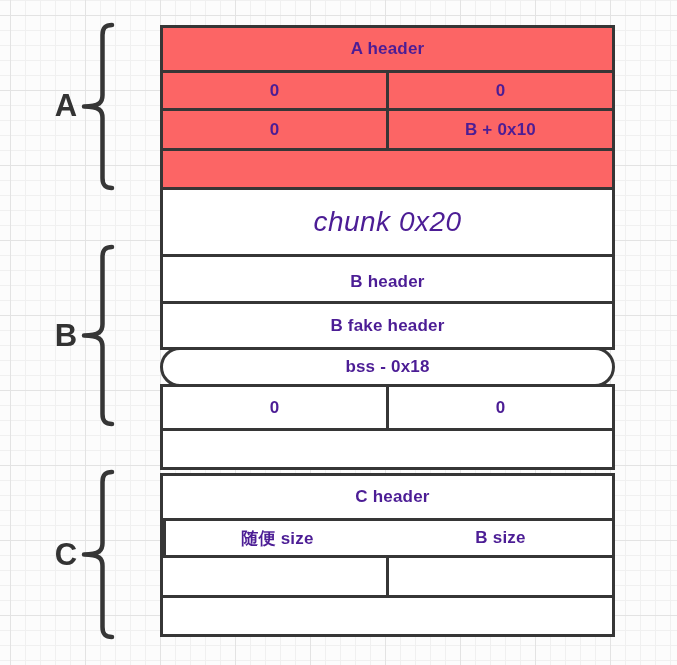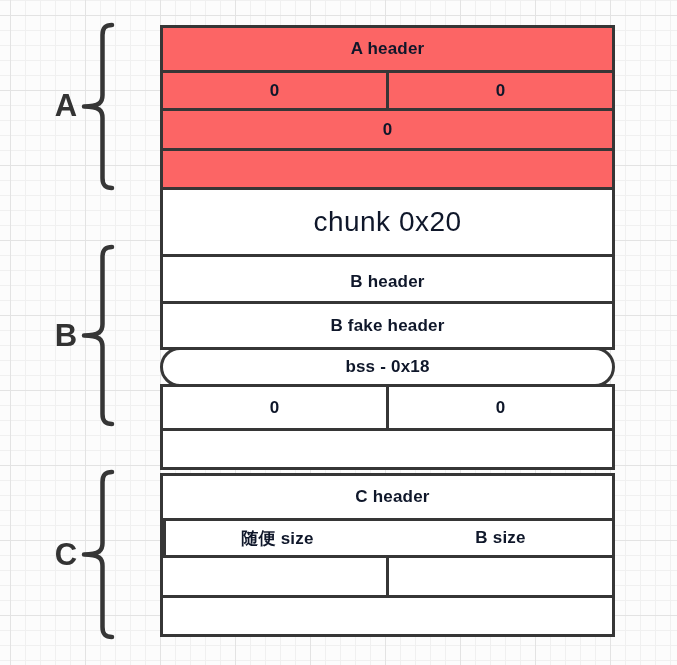--- a/index.html
+++ b/index.html
@@ -20,46 +20,47 @@
   .row{
     position:absolute;left:160px;width:455px;
     box-sizing:border-box;
     border:3px solid #363636;
     background:#ffffff;
     display:flex;align-items:stretch;
   }
   .row.red{background:#fc6565;}
   .cell{
     flex:1;display:flex;align-items:center;justify-content:center;
-    font-weight:700;font-size:17px;color:#0f172a;
+    font-weight:700;font-size:17px;color:#4c1d95;
     letter-spacing:0.2px;
     overflow:hidden;white-space:nowrap;
   }
   .cell.right{border-left:3px solid #363636;}
-  .cell.big{font-weight:400;font-size:28px;letter-spacing:0.5px;}
+  .cell.big{font-weight:400;font-size:28px;letter-spacing:0.5px;font-style:italic;}
   .brace-label{
     position:absolute;width:44px;height:36px;line-height:36px;
     text-align:center;font-weight:700;font-size:31px;color:#333333;
   }
   svg.braces{position:absolute;left:0;top:0;pointer-events:none;}
 </style>
 </head>
 <body>
 
 <div class="canvas">
 
   <div class="row red" style="top:25px;height:48px;">
     <div class="cell">A header</div>
   </div>
   <div class="row red" style="top:70px;height:41px;">
     <div class="cell">0</div>
     <div class="cell right">0</div>
   </div>
   <div class="row red" style="top:108px;height:43px;">
     <div class="cell">0</div>
+    <div class="cell right">B + 0x10</div>
   </div>
   <div class="row red" style="top:148px;height:42px;">
     <div class="cell"></div>
   </div>
 
   <div class="row" style="top:187px;height:70px;">
     <div class="cell big">chunk 0x20</div>
   </div>
 
   <div class="row" style="top:254px;height:56px;">

